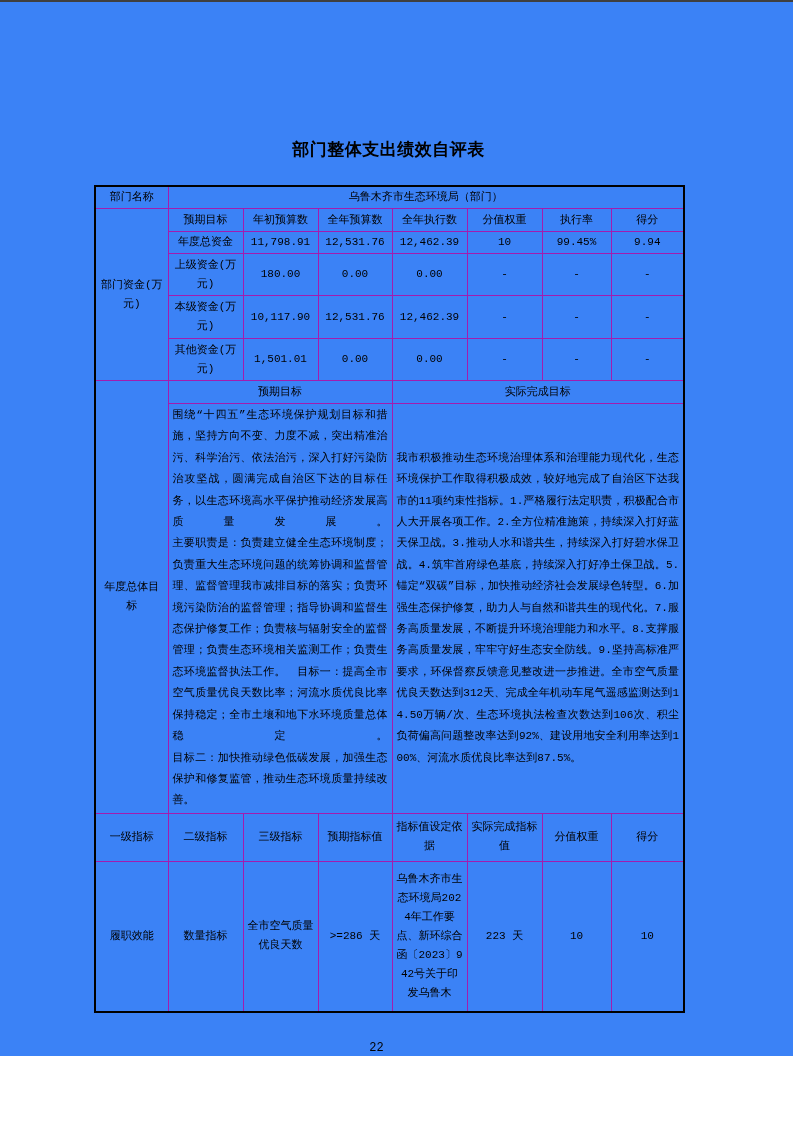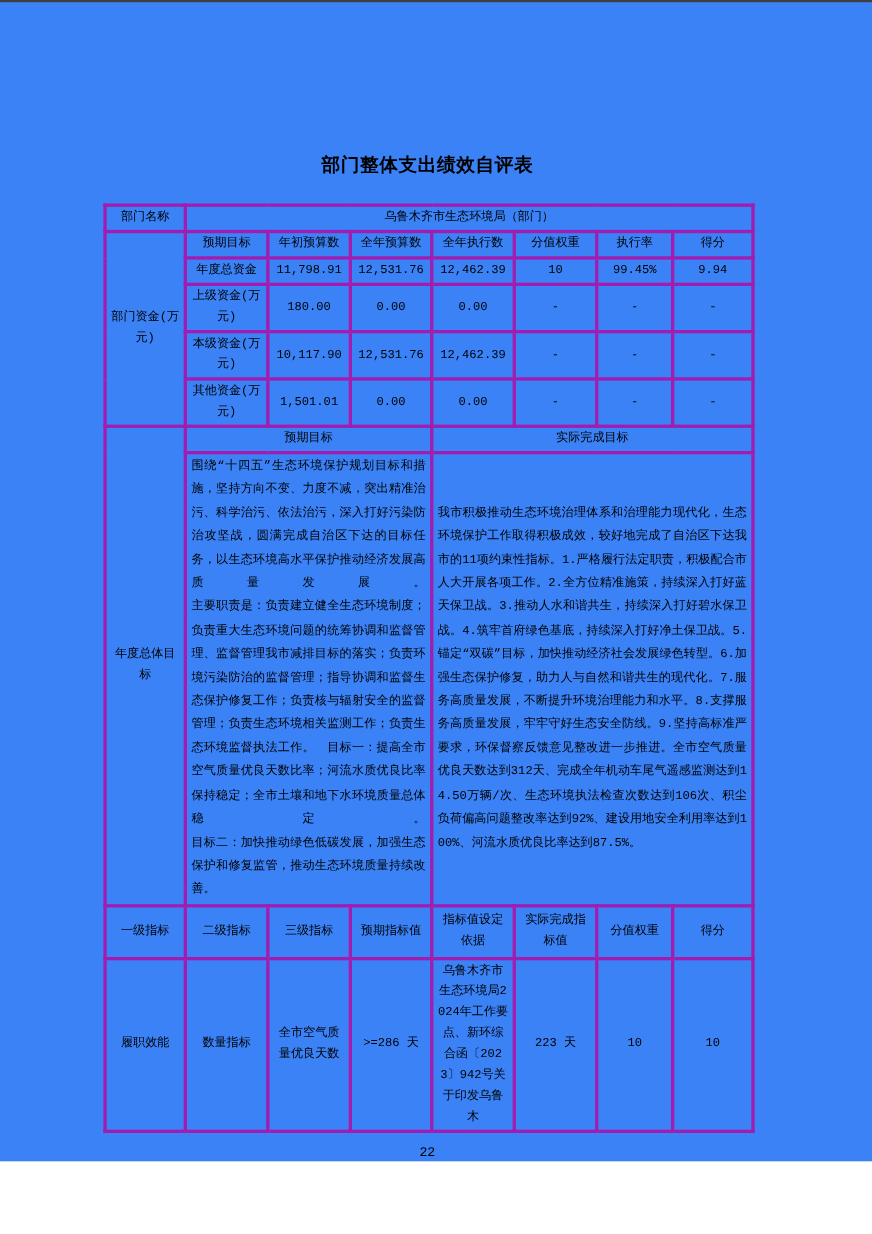--- a/index.html
+++ b/index.html
@@ -24,21 +24,21 @@
     position:absolute; top:160px; left:94px; width:589px;
     text-align:center; font-size:16px; font-weight:bold;
   }
   table.eval {
     position:absolute; top:185px; left:94px;
     width:589px;
     border-collapse:collapse; table-layout:fixed;
     border:2px solid #000;
   }
   table.eval td {
-    border:3px solid #a21caf;
+    border:1px solid #a21caf;
     font-size:11px;
     line-height:19px;
     text-align:center;
     vertical-align:middle;
     padding:1px 4px;
     word-break:break-all;
     overflow:hidden;
   }
   tr.r1  { height:19px; }
   tr.r2  { height:23px; }
@@ -59,21 +59,21 @@
     margin:0;
     font-size:11px;
     line-height:21.4px;
     text-align:justify;
   }
   td.goal p.spread { text-align-last:justify; }
   td.goal-expected { vertical-align:top; }
   td.goal-actual   { vertical-align:middle; }
   td.basis-cell { line-height:21.6px; padding:1px 3px;margin-left:27px; }
   .page-footer {
-    position:absolute; top:1041px; left:94px; width:589px;
+    position:absolute; top:1041px; left:82px; width:589px;
     text-align:center; font-size:12px;
   }
 </style>
 </head>
 <body>
 
 <div class="page">
 
   <div class="scan-edge"></div>
 

